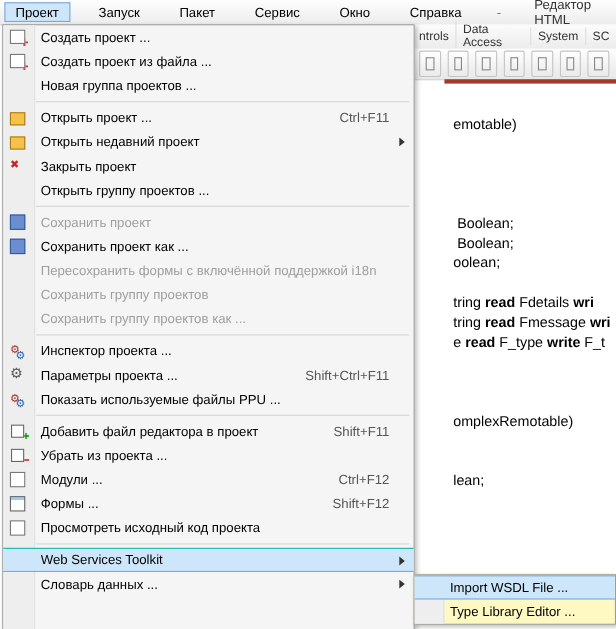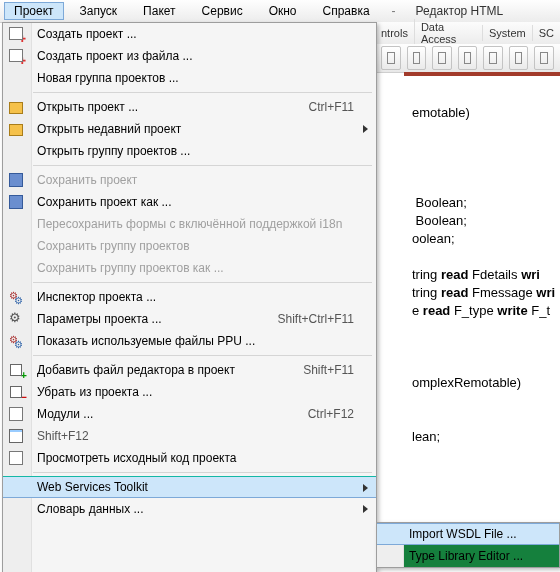--- a/index.html
+++ b/index.html
@@ -1,18 +1,18 @@
 <!DOCTYPE html>
 <html><head>
 <meta charset="utf-8">
 <style>
   html,body{margin:0;padding:0;font-family:"Segoe UI",Tahoma,sans-serif;font-size:12px;color:#000;background:#fff;}
   .root{position:relative;width:560px;height:572px;overflow:hidden;background:#fff;}
   
-  .menubar{display:flex;align-items:center;height:22px;background:linear-gradient(#fefefe,#ececec);border-bottom:1px solid #cfcfcf;padding:0 4px;gap:6px;}
+  .menubar{display:flex;align-items:center;height:22px;background:linear-gradient(#fefefe,#ececec);border-bottom:1px solid #cfcfcf;padding:0 4px;gap:16px;}
   .menubar .menu{padding:2px 10px;cursor:default;}
   .menubar .menu.active{background:#cde6fa;border:1px solid #7da9d8;padding:1px 9px;}
   .menubar .dash{padding:2px 6px;color:#777;}
   .menubar .title{padding:2px 8px;color:#333;}
   
   .rightstrip{position:absolute;right:0;top:22px;left:375px;height:22px;background:linear-gradient(#fcfcfc,#ececec);border-bottom:1px solid #cfcfcf;display:flex;align-items:center;font-size:11px;color:#333;}
   .rightstrip .tab{padding:2px 6px;border-left:1px solid #ddd;}
   .rightstrip .first{border-left:none;}
   .toolicons{position:absolute;right:0;top:44px;left:375px;height:28px;background:linear-gradient(#fefefe,#e8e8e8);border-bottom:1px solid #cfcfcf;display:flex;align-items:center;gap:6px;padding:0 6px;}
   .ticon{width:22px;height:22px;border:1px solid #c3c3c3;background:linear-gradient(#fff,#eaeaea);border-radius:2px;position:relative;}
@@ -27,21 +27,21 @@
   .item{height:22px;display:flex;align-items:center;position:relative;padding-left:34px;cursor:default;}
   .item .icon{position:absolute;left:5px;top:3px;width:16px;height:16px;}
   .item .label{flex:1;white-space:nowrap;overflow:hidden;}
   .item .shortcut{color:#555;padding-right:22px;font-size:12px;}
   .item .arrow{position:absolute;right:8px;top:7px;width:0;height:0;border-top:4px solid transparent;border-bottom:4px solid transparent;border-left:5px solid #333;}
   .item.disabled{color:#a0a0a0;}
   .item.highlight{background:#cde6fa;border-top:1px solid #14b8a6;border-bottom:1px solid #7da9d8;height:20px;}
   .item.highlight .arrow{border-left-color:#333;}
   .sep{height:1px;margin:3px 4px 3px 30px;background:#d5d5d5;}
   
-  .submenu{position:absolute;left:376px;top:522px;width:182px;background:#15803d;border:1px solid #9d9d9d;box-shadow:2px 2px 4px rgba(0,0,0,.25);}
+  .submenu{position:absolute;left:376px;top:522px;width:182px;background:#fef9c3;border:1px solid #9d9d9d;box-shadow:2px 2px 4px rgba(0,0,0,.25);}
   .submenu .iconcol2{position:absolute;left:0;top:0;bottom:0;width:26px;background:#eee;border-right:1px solid #e0e0e0;}
   .sitem{height:22px;display:flex;align-items:center;padding-left:32px;position:relative;}
   .sitem.highlight{background:#cde6fa;border-top:1px solid #7da9d8;border-bottom:1px solid #7da9d8;height:20px;}
   
   .ic{width:16px;height:16px;display:inline-block;position:relative;}
   .ic-new::before{content:"✚";position:absolute;font-size:9px;color:#d33;right:-2px;bottom:-2px;}
   .ic-box::after{content:"";position:absolute;inset:1px 1px 2px 1px;border:1px solid #777;background:#fff;}
   .ic-open::after{content:"";position:absolute;inset:3px 1px 1px 1px;background:#f5c14a;border:1px solid #a97d1a;}
   .ic-close::after{content:"✖";position:absolute;font-size:10px;color:#c22;left:1px;top:1px;}
   .ic-gear::after{content:"⚙";position:absolute;font-size:13px;color:#555;left:1px;top:-1px;}
@@ -127,20 +127,24 @@
       <span class="icon ic ic-open"></span>
       <span class="label">Открыть проект ...</span>
       <span class="shortcut">Ctrl+F11</span>
     </div>
     <div class="item">
       <span class="icon ic ic-open"></span>
       <span class="label">Открыть недавний проект</span>
       <span class="arrow"></span>
     </div>
     <div class="item">
+      <span class="icon ic ic-close"></span>
+      <span class="label">Закрыть проект</span>
+    </div>
+    <div class="item">
       <span class="label">Открыть группу проектов ...</span>
     </div>
     <div class="sep"></div>
     <div class="item disabled">
       <span class="icon ic ic-disk"></span>
       <span class="label">Сохранить проект</span>
     </div>
     <div class="item">
       <span class="icon ic ic-disk"></span>
       <span class="label">Сохранить проект как ...</span>
@@ -178,20 +182,21 @@
       <span class="icon ic ic-minus"></span>
       <span class="label">Убрать из проекта ...</span>
     </div>
     <div class="item">
       <span class="icon ic ic-mod"></span>
       <span class="label">Модули ...</span>
       <span class="shortcut">Ctrl+F12</span>
     </div>
     <div class="item">
       <span class="icon ic ic-form"></span>
+      <span class="label">Формы ...</span>
       <span class="shortcut">Shift+F12</span>
     </div>
     <div class="item">
       <span class="icon ic ic-mod"></span>
       <span class="label">Просмотреть исходный код проекта</span>
     </div>
     <div class="sep"></div>
     <div class="item highlight">
       <span class="label">Web Services Toolkit</span>
       <span class="arrow"></span>

